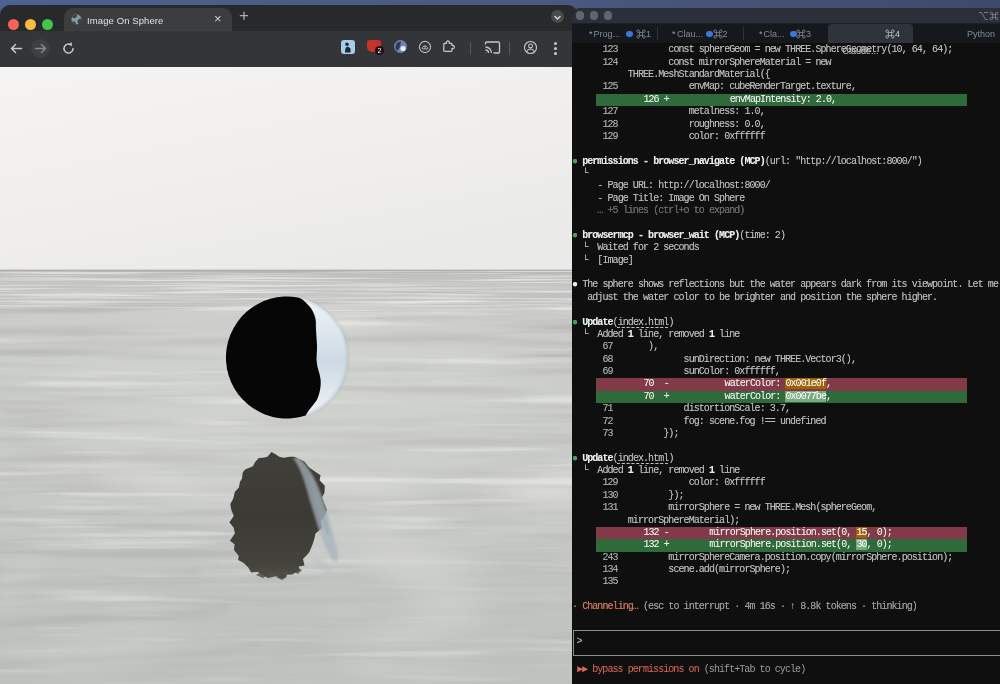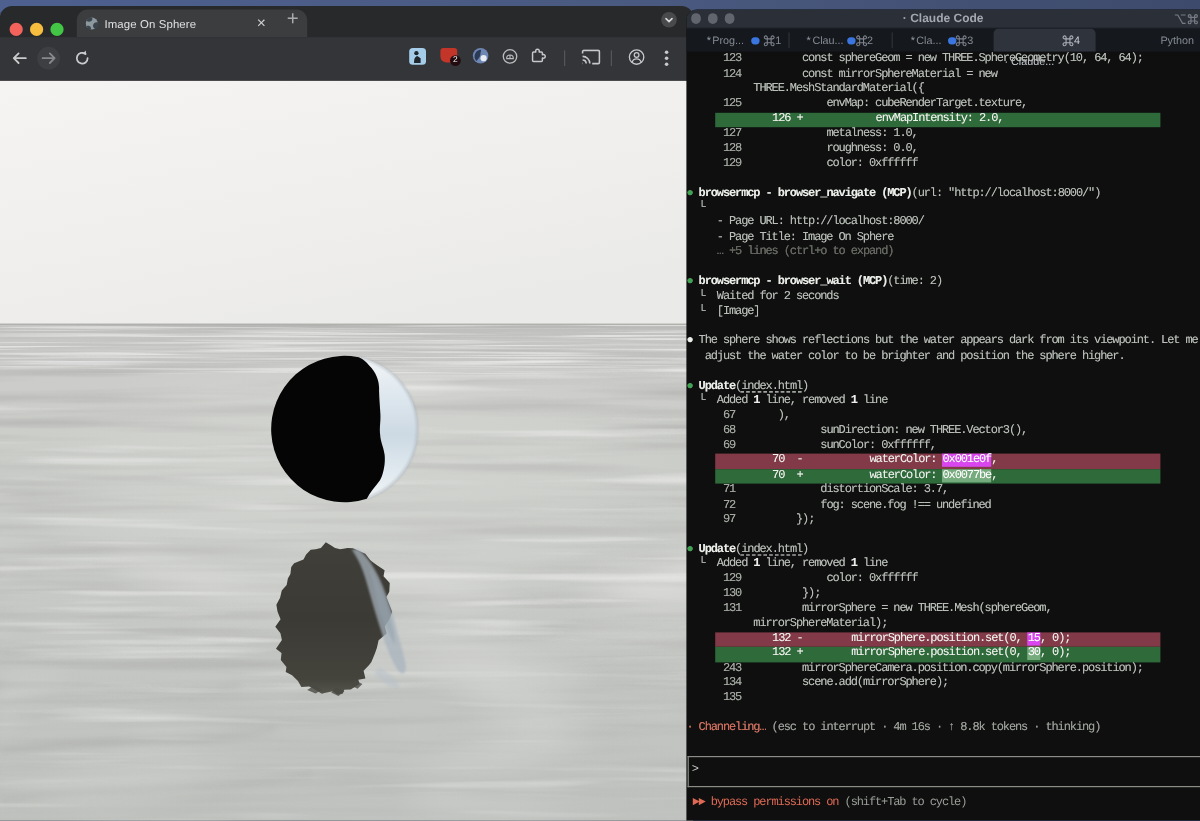--- a/index.html
+++ b/index.html
@@ -1,21 +1,21 @@
 <!DOCTYPE html>
 <html><head><meta charset="utf-8">
 <style>
 html,body{margin:0;padding:0;width:1000px;height:684px;overflow:hidden;background:#41527c;}
 body{font-family:"Liberation Sans",sans-serif;position:relative;}
 #wall{position:absolute;left:0;top:0;width:1000px;height:10px;background:linear-gradient(90deg,#4d608f,#49597f 55%,#3d4a6b);}
 
 #bw{position:absolute;left:0;top:5px;width:578px;height:679px;background:#28292b;border-radius:10px 10px 0 0;}
 #tabstrip{position:absolute;left:0;top:0;width:100%;height:26px;}
 .tl{position:absolute;top:14px;width:11px;height:11px;border-radius:50%;}
-#tab{position:absolute;left:64px;top:3px;width:192px;height:23px;background:#3c3d3f;border-radius:9px 9px 0 0;}
+#tab{position:absolute;left:64px;top:3px;width:168px;height:23px;background:#3c3d3f;border-radius:9px 9px 0 0;}
 #tabtitle{position:absolute;left:23px;top:6.5px;font-size:9.5px;color:#dfe1e3;letter-spacing:.1px;}
 #tabx{position:absolute;left:150px;top:2.5px;font-size:13px;color:#cfd1d2;}
 #newtab{position:absolute;left:239px;top:1px;font-size:17px;color:#a9abad;font-weight:400;}
 #chev{position:absolute;left:551px;top:5px;width:13px;height:13px;background:#494a4c;border-radius:50%;}
 #navbar{position:absolute;left:0;top:26px;width:100%;height:35.5px;background:#343538;}
 #pill{position:absolute;left:88px;top:10.5px;width:243px;height:20.5px;background:#1f2022;border-radius:10.5px;}
 #urltext{position:absolute;left:27px;top:4px;font-size:11px;color:#e8e9ea;letter-spacing:.1px;}
 #viewport{position:absolute;left:0;top:61.5px;width:578px;height:617.5px;overflow:hidden;}
 
 #term{position:absolute;left:572px;top:8px;width:428px;height:676px;background:#0e0f0e;border-radius:9px 0 0 0;overflow:hidden;}
@@ -29,21 +29,21 @@
 #tpre{position:absolute;left:0;top:36.3px;width:434px;font-family:"Liberation Mono",monospace;font-size:10px;line-height:12.37px;letter-spacing:-0.93px;color:#b9beb8;white-space:pre;margin:0;text-shadow:0 0 0.4px rgba(185,190,184,0.55);}
 .b{font-weight:bold;color:#eceeea;}
 .w{color:#eceeea;}
 .gn{color:#3fa452;}
 .dim{color:#63675f;}
 .num{color:#a4a9a2;}
 .sal{color:#de6a56;}
 .band{position:absolute;left:24px;width:370.5px;height:12.4px;}
 .bandr{background:#833a48;}
 .bandg{background:#2f6b3a;}
-.hlr{background:#d946ef;color:#fff;}
+.hlr{background:#a16207;color:#fff;}
 .hlg{background:#76ab7e;color:#fff;}
 .diffw{color:#f0f2ee;padding-left:41px;}
 #inbox{position:absolute;left:0.5px;top:621.7px;width:430px;height:24.5px;border:1px solid #8a8d88;border-right:none;background:#0e0f0e;}
 #bypass{position:absolute;left:5px;top:656px;font-family:"Liberation Mono",monospace;font-size:10px;letter-spacing:-0.93px;text-align:center;}
 </style></head>
 <body>
 <div id="wall"></div>
 
 <div id="bw">
   <div id="tabstrip">
@@ -204,21 +204,20 @@
     <path d="M297.7 230.5 C301 230.9 304.5 233.8 307.6 237.6 C314 243.5 316.5 252.5 315.8 258.5 C316 265 316.7 272.5 317 278.5 C317.3 284.5 316 290 316.8 295.3 C317 301 319.8 306 320.5 312 C321.3 319 319.5 328.5 316.5 333.5 C312.5 339 308 343.5 305.7 348.6 A61 61 0 1 1 297.7 230.5 Z" fill="#050506"></path>
   </svg>
   </div>
 </div>
 
 <div id="term">
   <div id="ttitle">
     <div class="tl" style="left:3.5px;top:3.4px;width:8.6px;height:8.6px;background:#61666e;"></div>
     <div class="tl" style="left:17.5px;top:3.4px;width:8.6px;height:8.6px;background:#61666e;"></div>
     <div class="tl" style="left:31.5px;top:3.4px;width:8.6px;height:8.6px;background:#61666e;"></div>
-    <div style="position:absolute;left:0;width:100%;top:2px;text-align:center;font-size:10px;color:#a2a8b1;font-weight:bold;">· Claude Code</div>
     <svg style="position:absolute;right:0;top:3px" width="22" height="10" viewBox="0 0 22 10">
         <g stroke="#767c86" stroke-width="1" fill="none">
           <path d="M1 1.5 H3.5 L7.5 8.5 H10 M6 1.5 H10"></path>
           <path d="M14.5 3.5 H17.5 V6.5 H14.5 Z M14.5 3.5 H13.3 A1.15 1.15 0 1 1 14.5 2.3 Z M17.5 3.5 V2.3 A1.15 1.15 0 1 1 18.7 3.5 Z M14.5 6.5 H13.3 A1.15 1.15 0 1 0 14.5 7.7 Z M17.5 6.5 V7.7 A1.15 1.15 0 1 0 18.7 6.5 Z"></path>
         </g>
       </svg>
   </div>
   <div id="ttabs">
     <div class="ttab" style="left:0px;width:85px;color:#858b94;font-size:9px;">
         <span style="position:absolute;left:17px;top:5px;color:#9aa0a8;">*</span>
@@ -267,21 +266,21 @@
   <div class="band bandg" style="top:531.2px;"></div>
   <pre id="tpre">      <span class="num">123</span>          const sphereGeom = new THREE.SphereGeometry(10, 64, 64);
       <span class="num">124</span>          const mirrorSphereMaterial = new
            THREE.MeshStandardMaterial({
       <span class="num">125</span>              envMap: cubeRenderTarget.texture,
 <span class="diffw">      126 +            envMapIntensity: 2.0,</span>
       <span class="num">127</span>              metalness: 1.0,
       <span class="num">128</span>              roughness: 0.0,
       <span class="num">129</span>              color: 0xffffff
 
-<span class="gn">●</span> <span class="b">browsermcp - browser_navigate (MCP)</span>(url: "http://localhost:8000/")
+<span class="gn">●</span> <span class="b">permissions - browser_navigate (MCP)</span>(url: "http://localhost:8000/")
   └
      - Page URL: http://localhost:8000/
      - Page Title: Image On Sphere
      <span class="dim">… +5 lines (ctrl+o to expand)</span>
 
 <span class="gn">●</span> <span class="b">browsermcp - browser_wait (MCP)</span>(time: 2)
   └  Waited for 2 seconds
   └  [Image]
 
 <span class="w">●</span> The sphere shows reflections but the water appears dark from its viewpoint. Let me
@@ -289,21 +288,21 @@
 
 <span class="gn">●</span> <span class="b">Update</span>(<span style="text-decoration:underline dashed;text-underline-offset:2px;">index.html</span>)
   └  Added <span class="b">1</span> line, removed <span class="b">1</span> line
       <span class="num">67</span>       ),
       <span class="num">68</span>              sunDirection: new THREE.Vector3(),
       <span class="num">69</span>              sunColor: 0xffffff,
 <span class="diffw">      70  -           waterColor: <span class="hlr">0x001e0f</span>,</span>
 <span class="diffw">      70  +           waterColor: <span class="hlg">0x0077be</span>,</span>
       <span class="num">71</span>              distortionScale: 3.7,
       <span class="num">72</span>              fog: scene.fog !== undefined
-      <span class="num">97</span>          });
+      <span class="num">73</span>          });
 
 <span class="gn">●</span> <span class="b">Update</span>(<span style="text-decoration:underline dashed;text-underline-offset:2px;">index.html</span>)
   └  Added <span class="b">1</span> line, removed <span class="b">1</span> line
       <span class="num">129</span>              color: 0xffffff
       <span class="num">130</span>          });
       <span class="num">131</span>          mirrorSphere = new THREE.Mesh(sphereGeom,
            mirrorSphereMaterial);
 <span class="diffw">      132 -        mirrorSphere.position.set(0, <span class="hlr">15</span>, 0);</span>
 <span class="diffw">      132 +        mirrorSphere.position.set(0, <span class="hlg">30</span>, 0);</span>
       <span class="num">243</span>          mirrorSphereCamera.position.copy(mirrorSphere.position);

